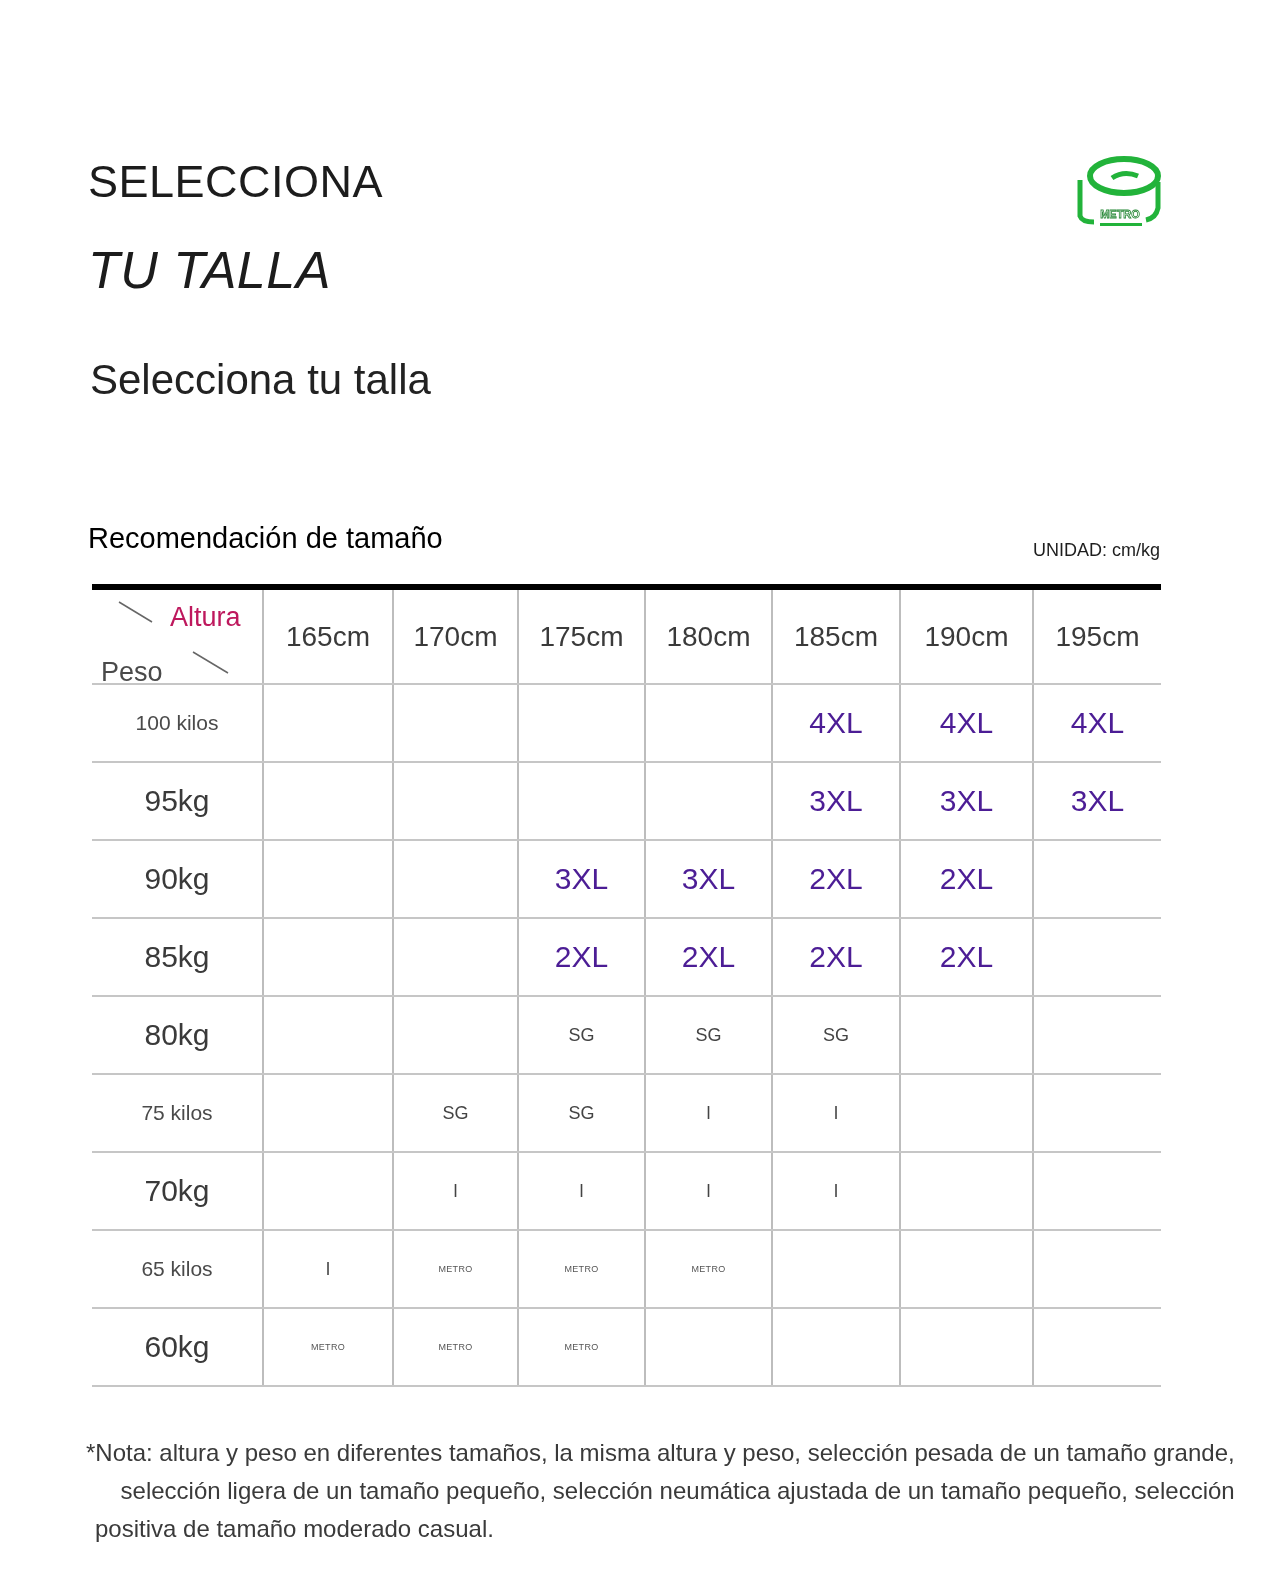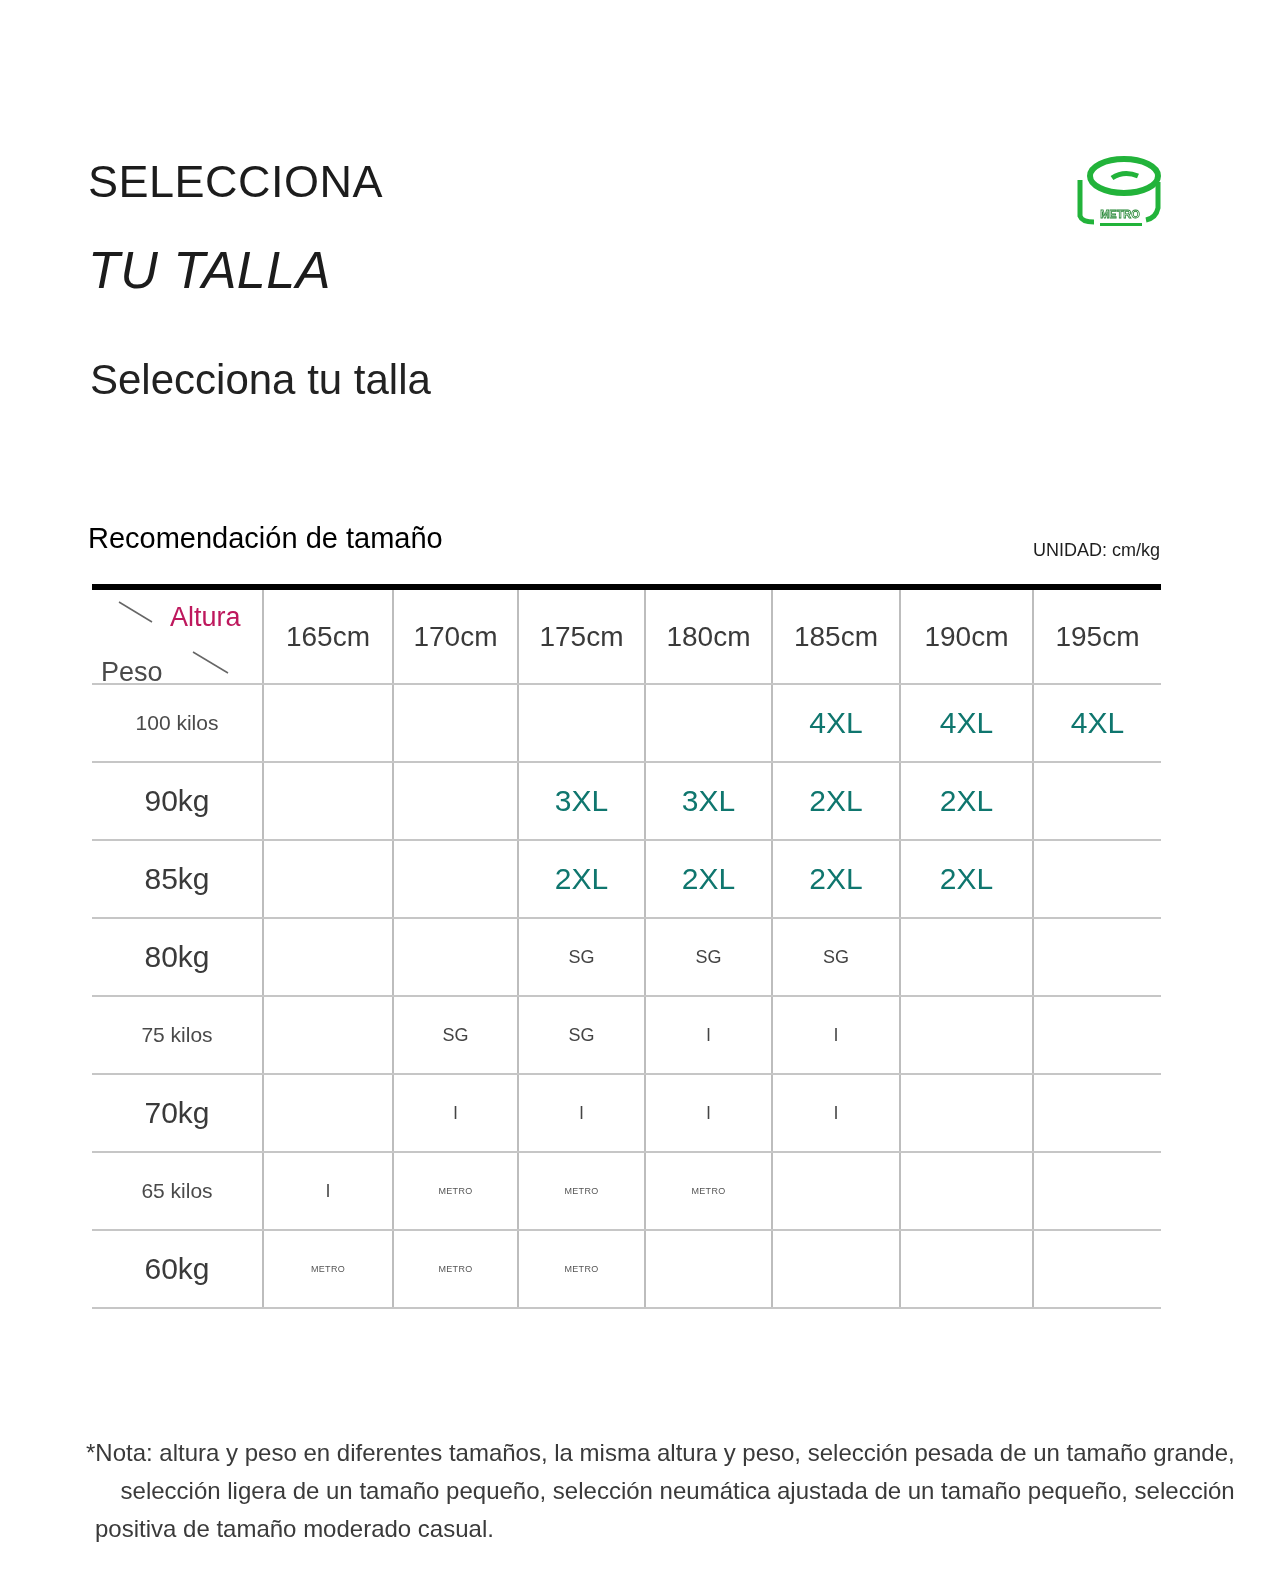--- a/index.html
+++ b/index.html
@@ -16,21 +16,21 @@
 
   .table-wrap { position: absolute; left: 92px; top: 584px; width: 1069px; }
   .top-rule { height: 6px; background: #000; }
   table { border-collapse: collapse; width: 1069px; table-layout: fixed; }
   td, th { border-bottom: 2px solid #c6c6c6; border-right: 2px solid #bdbdbd; text-align: center; vertical-align: middle; font-weight: normal; color: #3c3c3c; }
   tr td:last-child, tr th:last-child { border-right: none; }
   thead th { height: 94px; font-size: 28px; color: #3a3a3a; }
   tbody td { height: 78px; }
   .rowlab { font-size: 30px; color: #3a3a3a; text-align: center; }
   .rowlab.small { font-size: 21px; color: #4a4a4a; }
-  .sz-big { font-size: 30px; color: #0f766e; }
+  .sz-big { font-size: 30px; color: #4c1d95; }
   .sz-mid { font-size: 18px; color: #444; }
   .sz-tiny { font-size: 9px; color: #555; letter-spacing: 0.3px; }
   .corner { position: relative; }
   .corner .alt { position: absolute; left: 78px; top: 12px; font-size: 27px; color: #be185d; }
   .corner .peso { position: absolute; left: 9px; top: 50px; font-size: 27px; color: #4a4a4a; margin-top: 17px; }
   .corner svg { position: absolute; left: 0; top: 0; }
 
   .note { position: absolute; left: 86px; top: 1434px; font-size: 24px; line-height: 38px; color: #3a3a3a; }
   .note .l2 { padding-left: 4px; text-align: right; }
   .note .l3 { padding-left: 9px; }
@@ -94,20 +94,30 @@
         <td class="rowlab small">100 kilos</td>
         <td class="sz-big"></td>
         <td class="sz-big"></td>
         <td class="sz-big"></td>
         <td class="sz-big"></td>
         <td class="sz-big">4XL</td>
         <td class="sz-big">4XL</td>
         <td class="sz-big">4XL</td>
       </tr>
 
+      <tr>
+        <td class="rowlab">95kg</td>
+        <td class="sz-big"></td>
+        <td class="sz-big"></td>
+        <td class="sz-big"></td>
+        <td class="sz-big"></td>
+        <td class="sz-big">3XL</td>
+        <td class="sz-big">3XL</td>
+        <td class="sz-big">3XL</td>
+      </tr>
 
       <tr>
         <td class="rowlab">90kg</td>
         <td class="sz-big"></td>
         <td class="sz-big"></td>
         <td class="sz-big">3XL</td>
         <td class="sz-big">3XL</td>
         <td class="sz-big">2XL</td>
         <td class="sz-big">2XL</td>
         <td class="sz-big"></td>

